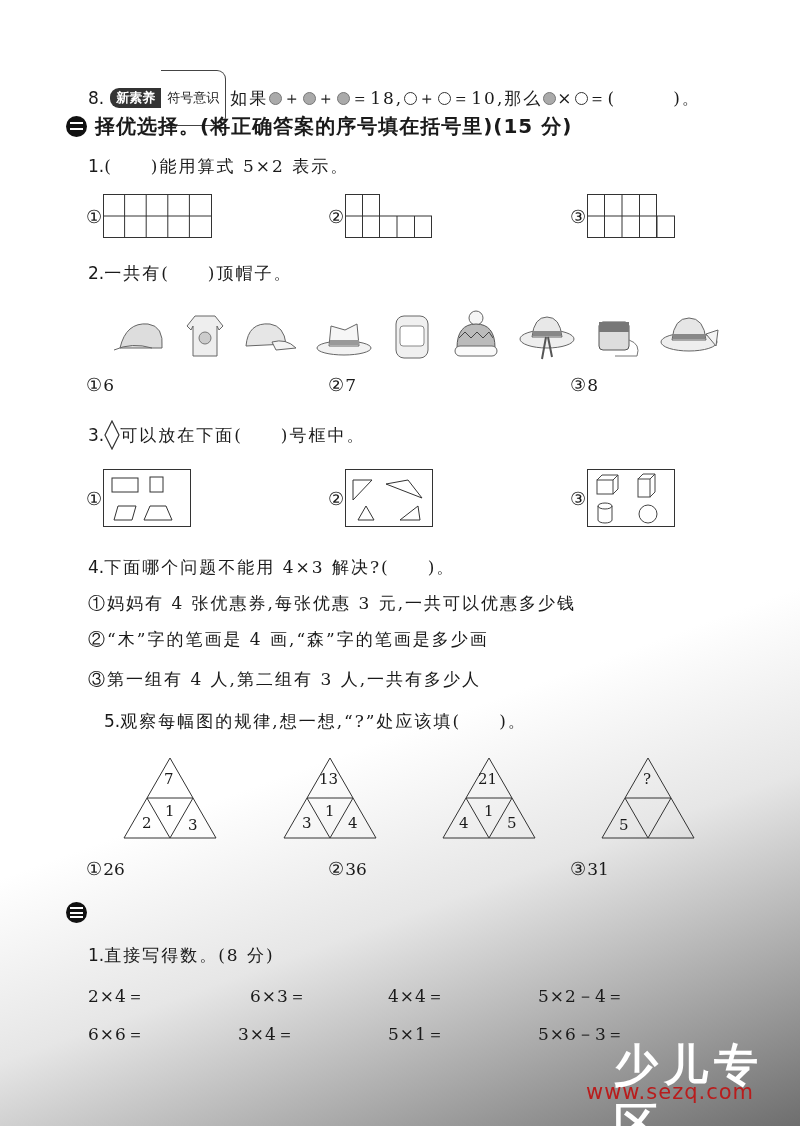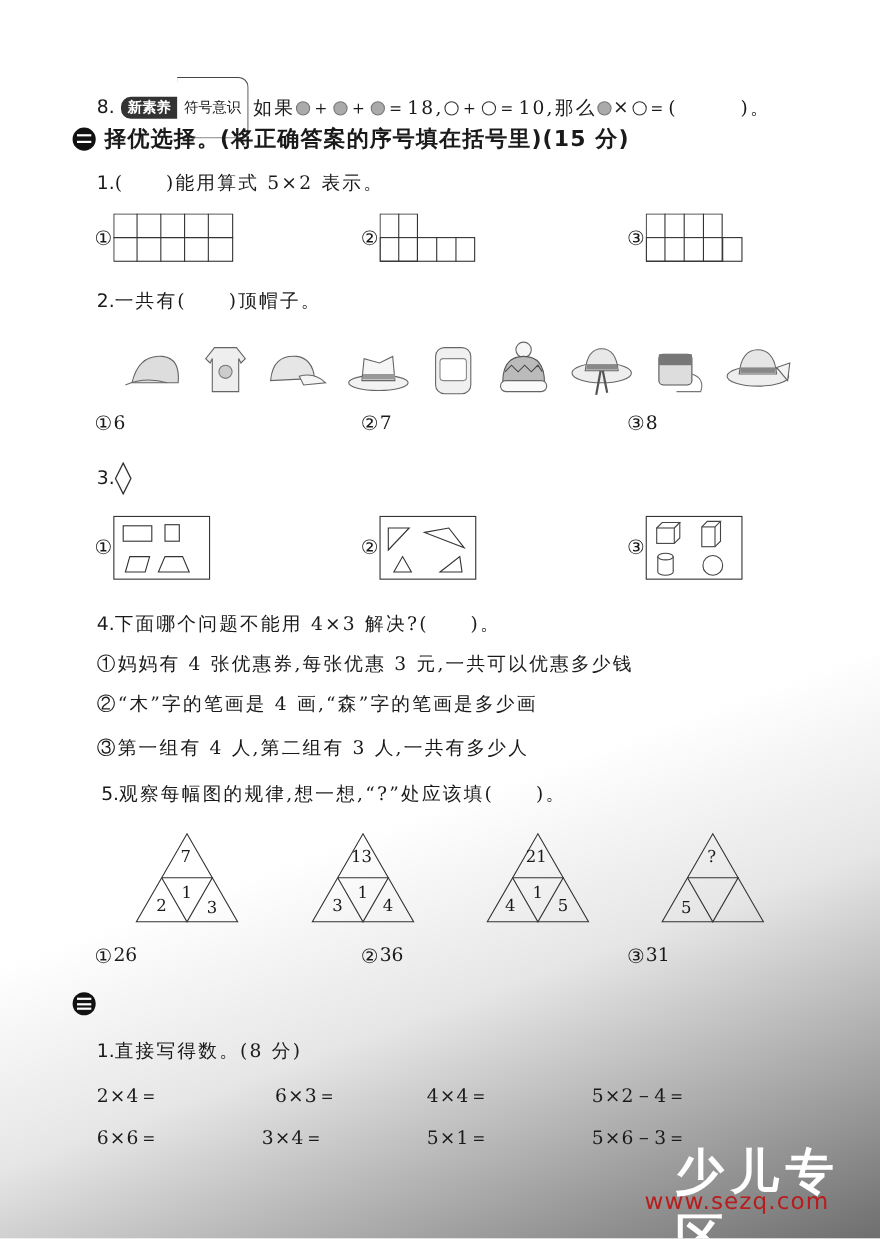--- a/index.html
+++ b/index.html
@@ -176,20 +176,21 @@
 <div class="abs opt" style="left:570px; top:374px;">
   <span class="circ">③</span>
     <span>8</span>
 </div>
 
 <div class="abs line" style="left:88px; top:420px; display:flex; align-items:center;">
   <span class="qnum">3.</span>
   <svg width="16" height="30">
       <polygon points="8,1 15,15 8,29 1,15" fill="none" stroke="#333" stroke-width="1.2"></polygon>
     </svg>
+  <span>可以放在下面(　　)号框中。</span>
 </div>
 <div class="abs opt" style="left:86px; top:469px;">
   <span class="circ">①</span>
   <div class="frame" style="width:88px; height:58px;">
     <svg width="86" height="56">
         <g fill="none" stroke="#333">
           <rect x="8" y="8" width="26" height="14"></rect>
           <rect x="46" y="7" width="13" height="15"></rect>
           <polygon points="10,50 14,36 32,36 28,50"></polygon>
           <polygon points="40,50 46,36 62,36 68,50"></polygon>
@@ -229,21 +230,21 @@
   </div>
 </div>
 
 <div class="abs line" style="left:88px; top:556px;">
   <span class="qnum">4.</span><span>下面哪个问题不能用 4×3 解决?(　　)。</span>
 </div>
 <div class="abs line" style="left:88px; top:592px;">①妈妈有 4 张优惠券,每张优惠 3 元,一共可以优惠多少钱</div>
 <div class="abs line" style="left:88px; top:628px;">②“木”字的笔画是 4 画,“森”字的笔画是多少画</div>
 <div class="abs line" style="left:88px; top:668px;">③第一组有 4 人,第二组有 3 人,一共有多少人</div>
 
-<div class="abs line" style="left:92px; top:710px;">
+<div class="abs line" style="left:104px; top:710px;">
   <span class="qnum">5.</span><span>观察每幅图的规律,想一想,“?”处应该填(　　)。</span>
 </div>
 
 <div class="abs" style="left:122px; top:756px; width:96px; height:84px;">
   <svg width="96" height="84" style="position:absolute;left:0;top:0;">
       <g fill="none" stroke="#333" stroke-width="1">
         <polygon points="48,2 94,82 2,82"></polygon>
         <polyline points="25,42 71,42 48,82 25,42"></polyline>
       </g>
     </svg>

